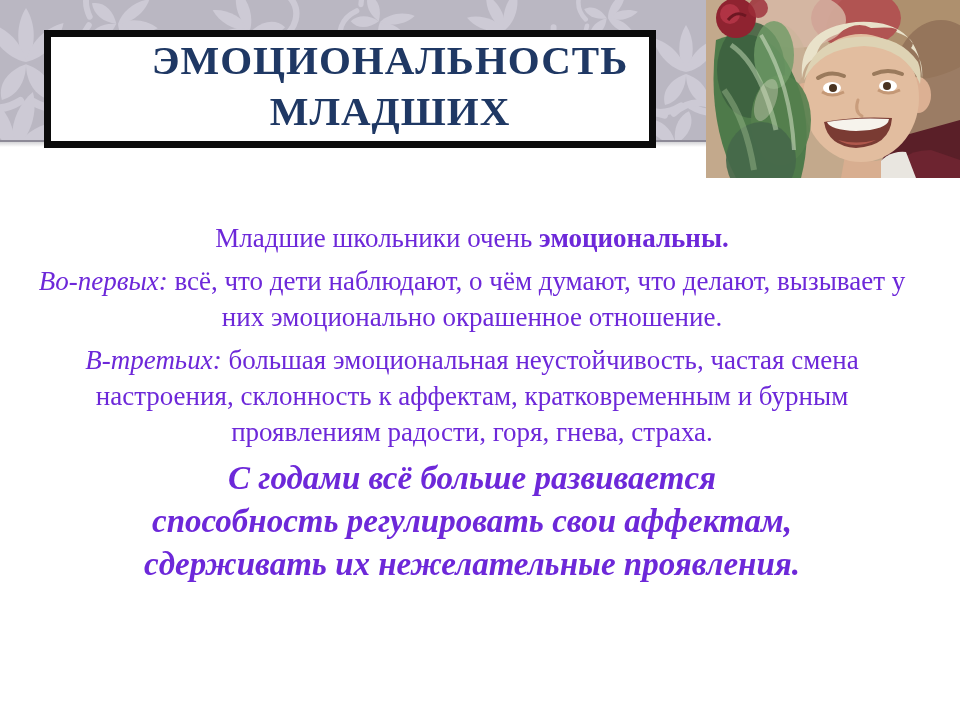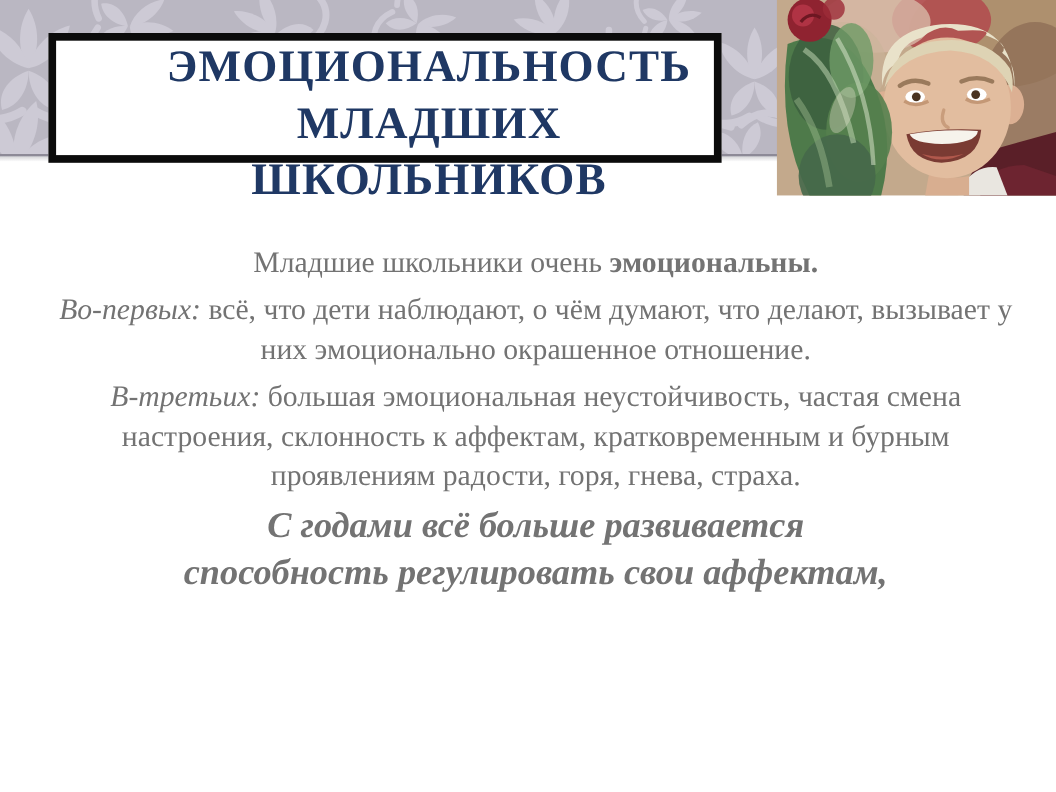--- a/index.html
+++ b/index.html
@@ -30,22 +30,22 @@
     margin-top:19px;
   }
   
   .photo{
     position:absolute;left:706px;top:0;width:254px;height:178px;z-index:4;
     overflow:hidden;
   }
   .photo svg{display:block;width:254px;height:178px;}
   
   .body-text{
-    position:absolute;left:47px;top:220px;width:880px;z-index:1;
-    text-align:center;color:#737373;font-size:27px;line-height:36px;
+    position:absolute;left:32px;top:220px;width:880px;z-index:1;
+    text-align:center;color:#6d28d9;font-size:27px;line-height:36px;
   }
   .body-text p{margin:0 0 7px 0;}
   .body-text i{}
   .body-text b{font-weight:bold;}
   .em-line{
     font-weight:bold;font-style:italic;font-size:33px;line-height:43px;
     margin:0 !important;
   }
   .em-first{margin-top:6px !important;}
 </style>
@@ -80,21 +80,20 @@
       <use href="#motif" transform="translate(760,60) scale(1.1) rotate(-15)"></use>
       <use href="#motif" transform="translate(880,110) scale(1.2) rotate(30)"></use>
     </svg>
   </div>
   <div class="band-shadow"></div>
 
   <div class="title-box"></div>
   <div class="title-text" style="color:#1F3864;">
     <div>ЭМОЦИОНАЛЬНОСТЬ</div>
     <div>МЛАДШИХ</div>
-    <div>ШКОЛЬНИКОВ</div>
   </div>
 
   <div class="photo">
     <svg viewBox="0 0 254 178">
 
       <rect x="0" y="0" width="254" height="178" fill="#c3a98c"></rect>
       <ellipse cx="200" cy="30" rx="80" ry="50" fill="#a98a66" opacity="0.8"></ellipse>
       <ellipse cx="150" cy="18" rx="45" ry="30" fill="#b2404a" opacity="0.75"></ellipse>
       <ellipse cx="235" cy="90" rx="50" ry="70" fill="#8a6a52" opacity="0.7"></ellipse>
       <ellipse cx="90" cy="20" rx="50" ry="28" fill="#d8b9a8" opacity="0.8"></ellipse>
@@ -148,15 +147,16 @@
       <circle cx="52" cy="8" r="10" fill="#9c2c38" opacity="0.8"></circle>
     </svg>
   </div>
 
   <div class="body-text">
     <p><span>Младшие школьники очень </span><b>эмоциональны.</b></p>
     <p><i>Во-первых:</i><span> всё, что дети наблюдают, о чём думают, что делают, вызывает у них эмоционально окрашенное отношение.</span></p>
     <p><i>В-третьих:</i><span> большая эмоциональная неустойчивость, частая смена настроения, склонность к аффектам, кратковременным и бурным проявлениям радости, горя, гнева, страха.</span></p>
     <p class="em-line em-first">С годами всё больше развивается</p>
     <p class="em-line">способность регулировать свои аффектам,</p>
+    <p class="em-line">сдерживать их нежелательные проявления.</p>
   </div>
 
 </div>
 
 </body></html>

